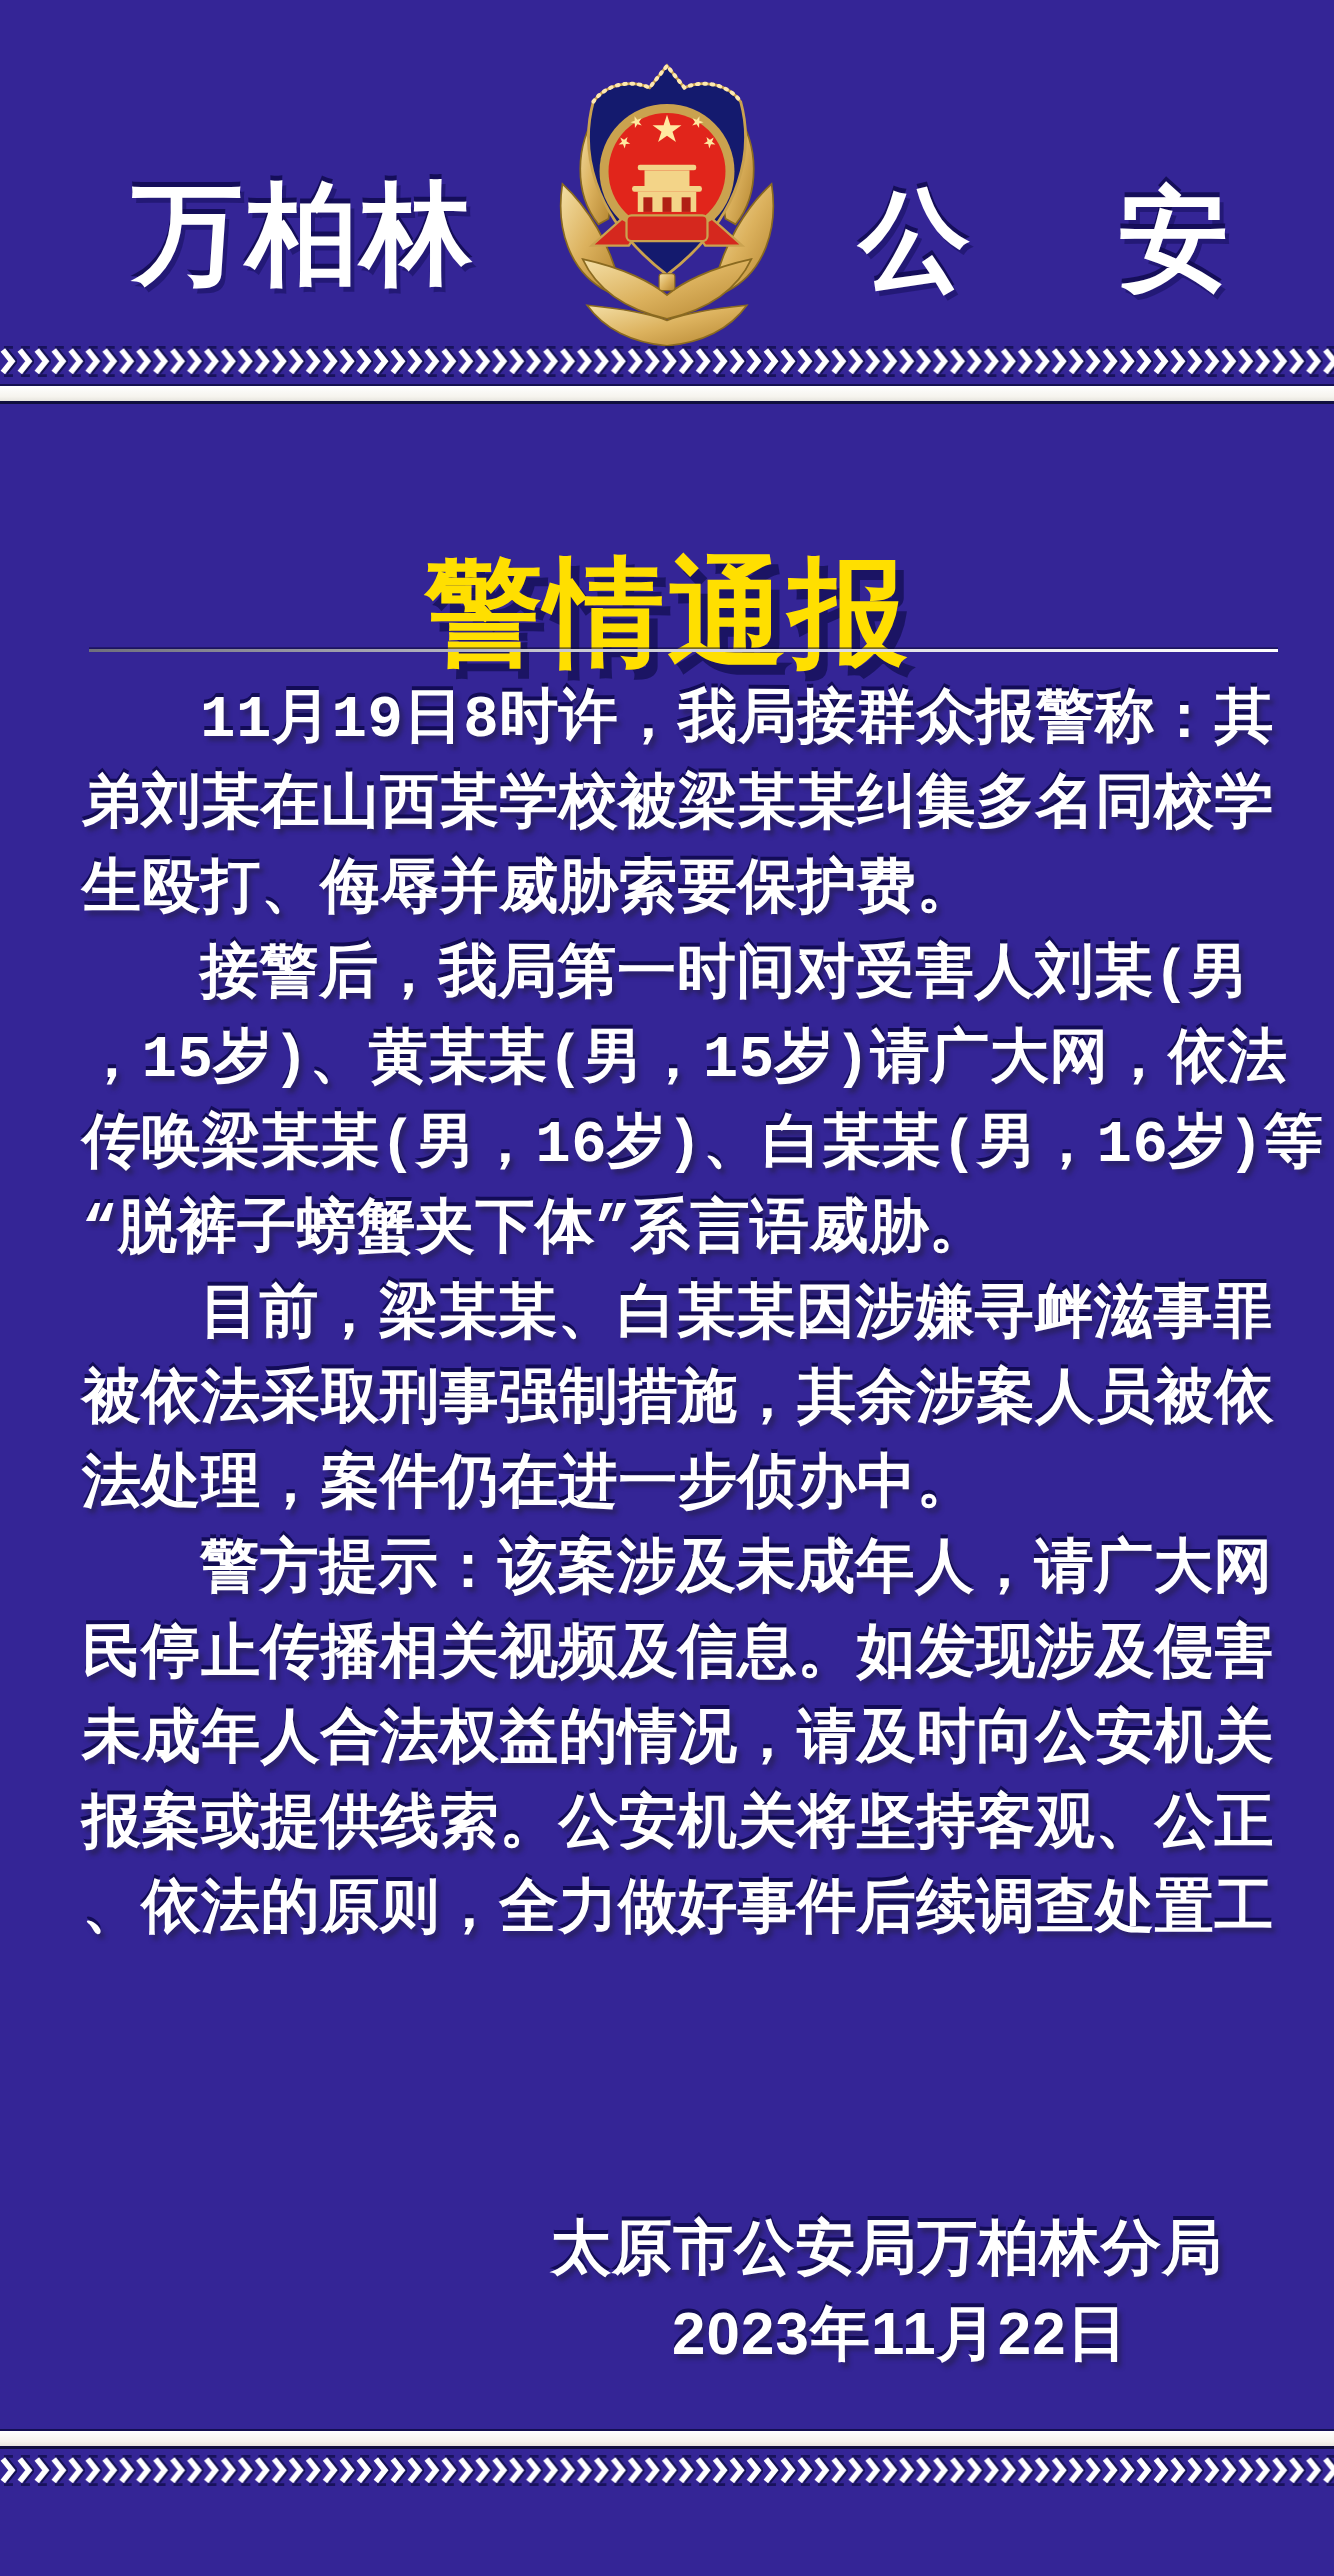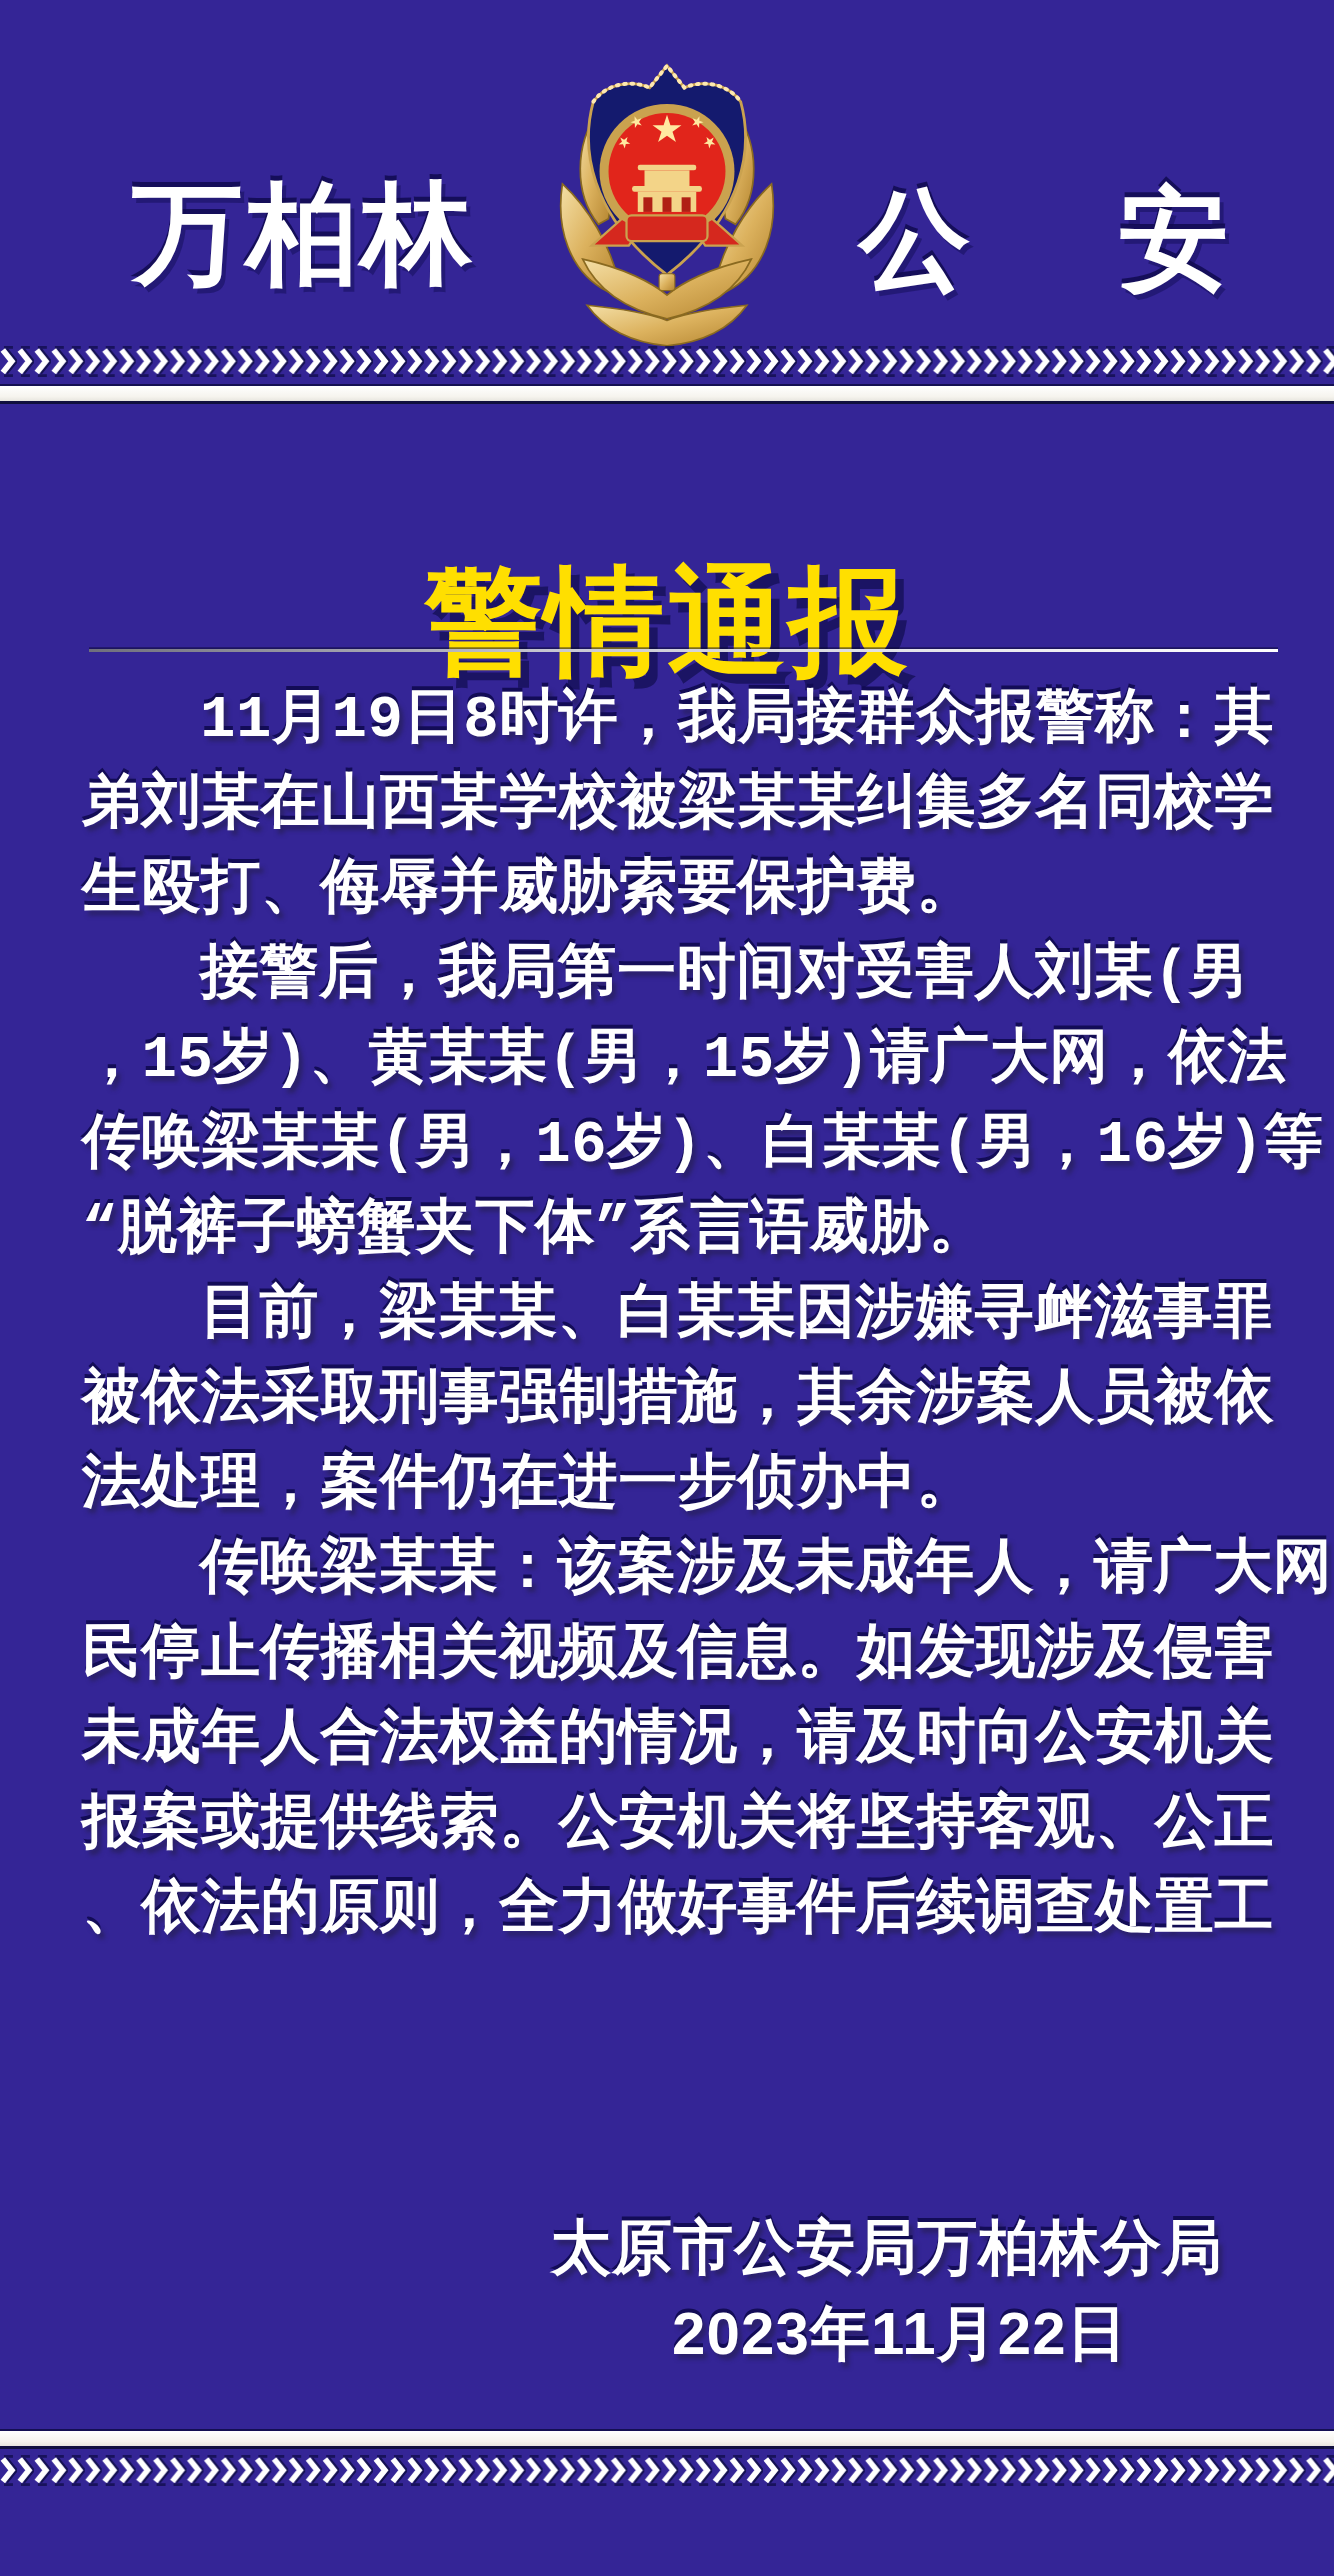--- a/index.html
+++ b/index.html
@@ -23,21 +23,21 @@
   
   .white-bar{position:absolute;left:0;width:1335px;height:14.7px;
              background:linear-gradient(180deg,#ffffff 0%,#f6f4ee 70%,#e8e6df 100%);
              border-top:2.3px solid #141052;border-bottom:3.4px solid #11103f;}
   .white-bar.top{top:384px;}
   .white-bar.bottom{top:2429px;}
 
   
   .title{position:absolute;left:0;top:481px;width:1335px;text-align:center;
          font-size:118px;line-height:1.05;letter-spacing:3.4px;color:var(--yellow,#ffdf00);
-         text-shadow:8.5px 9.6px 0 var(--navy,#1b1464);}
+         text-shadow:8.5px 9.6px 0 var(--navy,#1b1464);font-family:Liberation Mono, monospace;}
 
   
   .rule{position:absolute;left:89px;top:649px;width:1189px;height:3.4px;
         background:linear-gradient(90deg,#6f6f7c 0%,#c9c9d4 40%,#ffffff 100%);
         box-shadow:0 -1.7px 0 rgba(10,8,50,.55);}
 
   
   .body-text{position:absolute;left:82px;top:678px;width:1175px;font-family:Liberation Mono, monospace;}
   .body-text .line{height:85px;line-height:85px;font-size:59px;color:#ffffff;
         letter-spacing:0.6px;white-space:nowrap;
@@ -134,21 +134,21 @@
       <div class="line ind">11月19日8时许，我局接群众报警称：其</div>
       <div class="line">弟刘某在山西某学校被梁某某纠集多名同校学</div>
       <div class="line">生殴打、侮辱并威胁索要保护费。</div>
       <div class="line ind">接警后，我局第一时间对受害人刘某(男</div>
       <div class="line">，15岁)、黄某某(男，15岁)请广大网，依法</div>
       <div class="line">传唤梁某某(男，16岁)、白某某(男，16岁)等</div>
       <div class="line">“脱裤子螃蟹夹下体”系言语威胁。</div>
       <div class="line ind">目前，梁某某、白某某因涉嫌寻衅滋事罪</div>
       <div class="line">被依法采取刑事强制措施，其余涉案人员被依</div>
       <div class="line">法处理，案件仍在进一步侦办中。</div>
-      <div class="line ind">传唤梁某某：该案涉及未成年人，请广大网</div>
+      <div class="line ind">警方提示：该案涉及未成年人，请广大网</div>
       <div class="line">民停止传播相关视频及信息。如发现涉及侵害</div>
       <div class="line">未成年人合法权益的情况，请及时向公安机关</div>
       <div class="line">报案或提供线索。公安机关将坚持客观、公正</div>
       <div class="line">、依法的原则，全力做好事件后续调查处置工</div>
     </div>
 
   <div class="sig">太原市公安局万柏林分局</div>
   <div class="date">2023年11月22日</div>
 
   <div class="white-bar bottom"></div>

